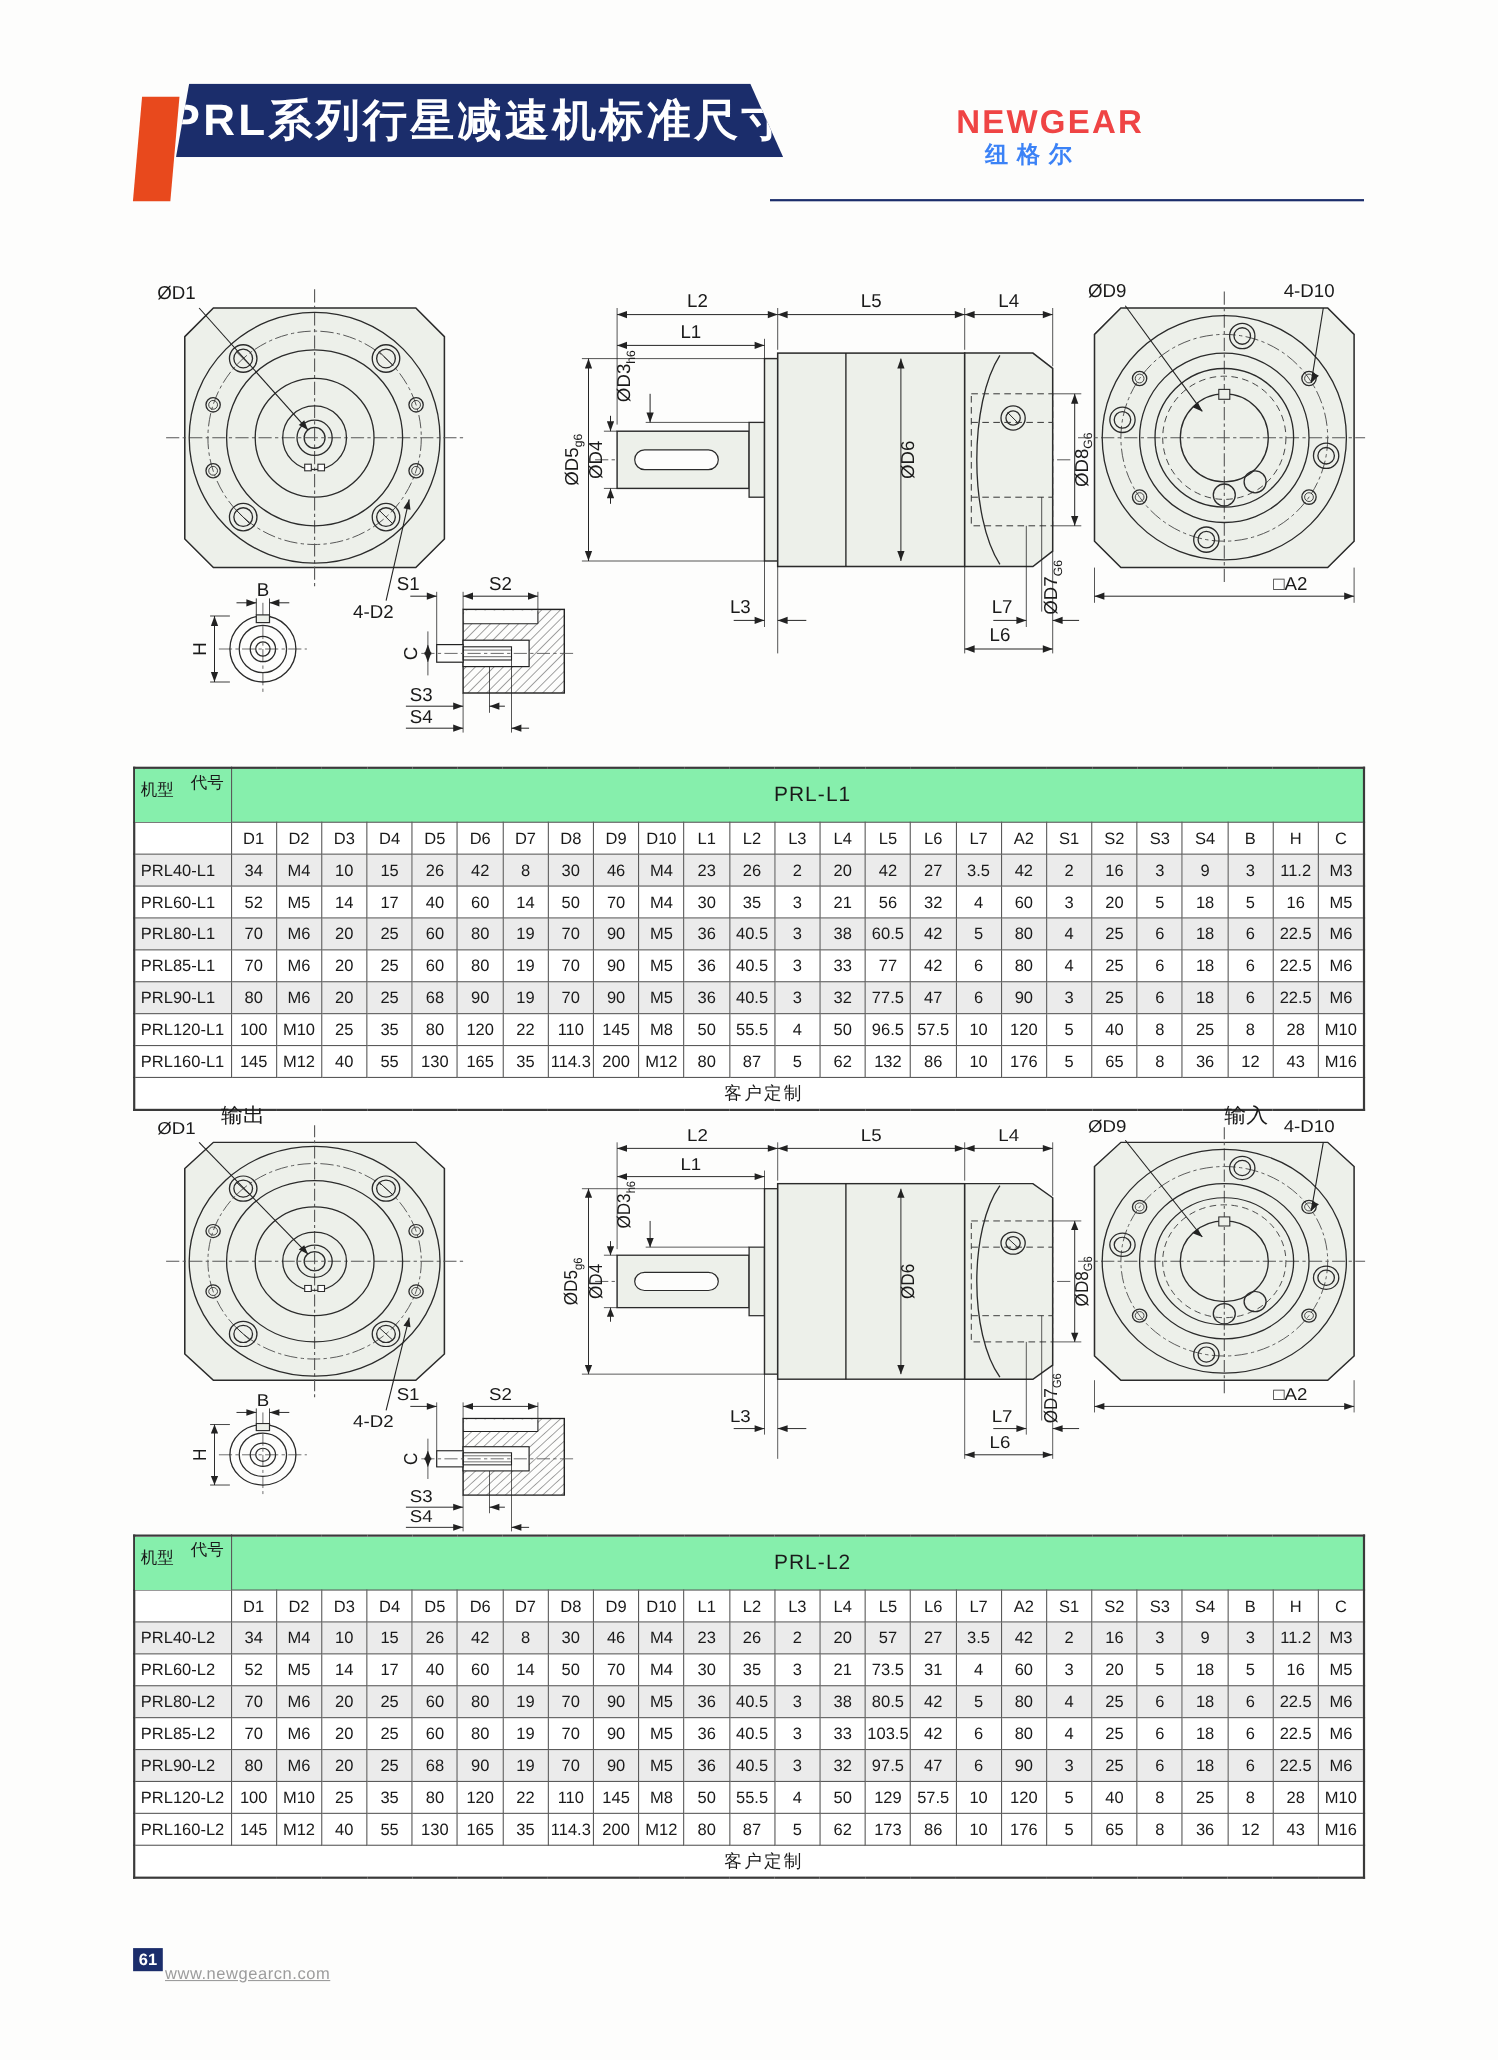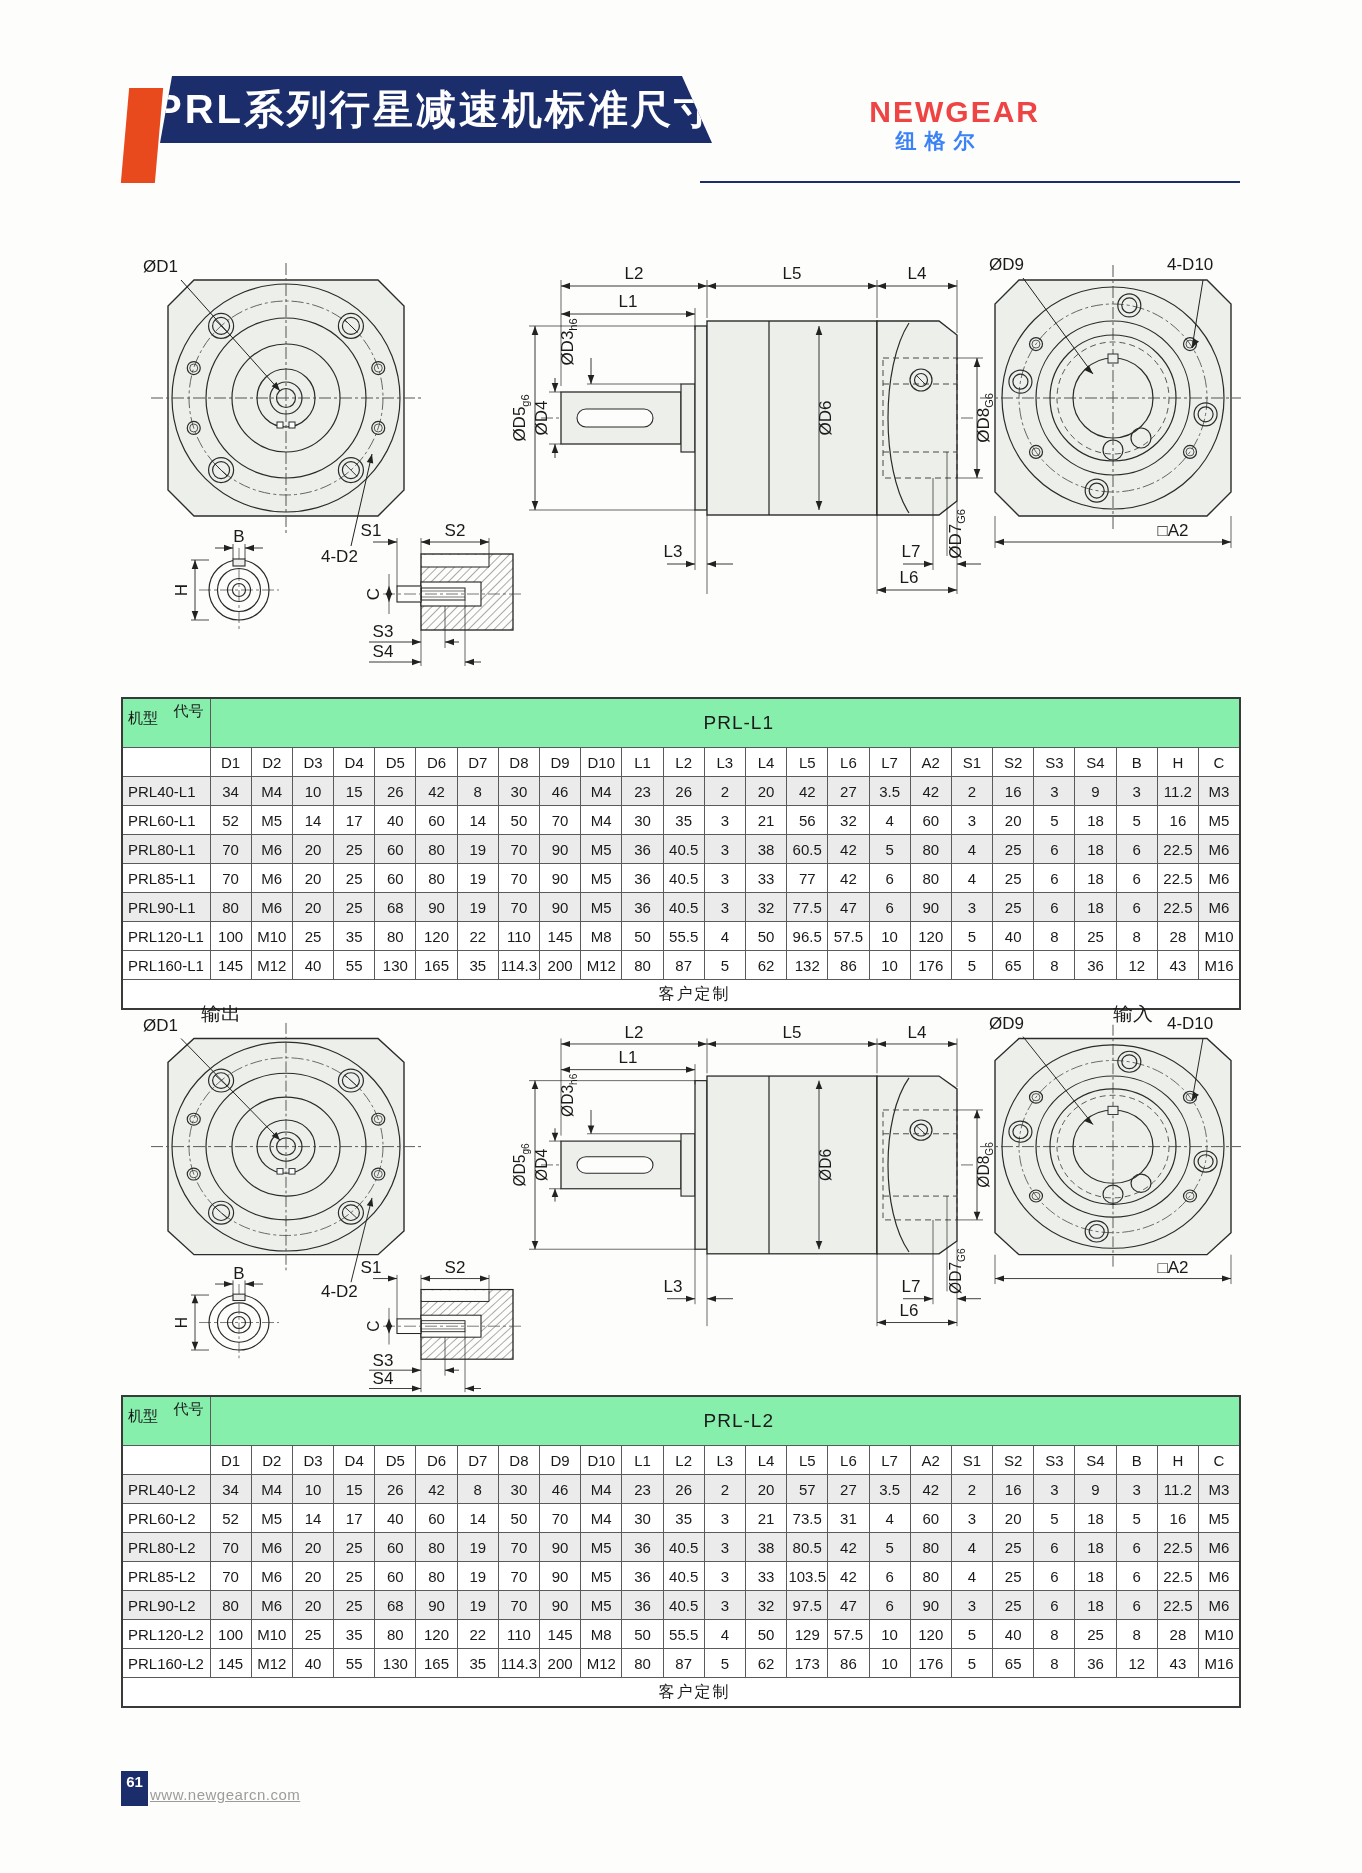--- a/index.html
+++ b/index.html
@@ -35,21 +35,21 @@
   table.dim td.corner{position:relative;background:#e4e4e4 linear-gradient(to bottom right,
         transparent calc(50% - 0.7px),#555 calc(50% - 0.7px),#555 calc(50% + 0.7px),transparent calc(50% + 0.7px));}
   table.dim td.corner .ct{position:absolute;top:3px;right:6px;font-size:15px;}
   table.dim td.corner .cb{position:absolute;bottom:19px;left:5px;font-size:15px;}
   table.dim td.model{text-align:left;padding-left:5px;}
   table.dim tr.gray td{background:#ebebeb;}
   table.dim tr.gray td.model{background:#ebebeb;}
   table.dim td.note{height:28px;font-size:16px;letter-spacing:2px;padding-left:27px;}
 
   
-  .pgbox{position:absolute;left:121px;top:1771px;width:27px;height:35px;background:#1b2d6b;color:#fff;
+  .pgbox{position:absolute;left:121px;top:1771px;width:27px;height:21px;background:#1b2d6b;color:#fff;
          font-size:15px;font-weight:bold;text-align:center;line-height:21px;}
   .site{position:absolute;left:150px;top:1772px;font-size:15px;color:#9c9c9c;
         text-decoration:underline;letter-spacing:0.5px;margin-top:14px;}
 </style>
 </head>
 <body>
 
 <div class="page">
 
   <div class="accent"></div>

